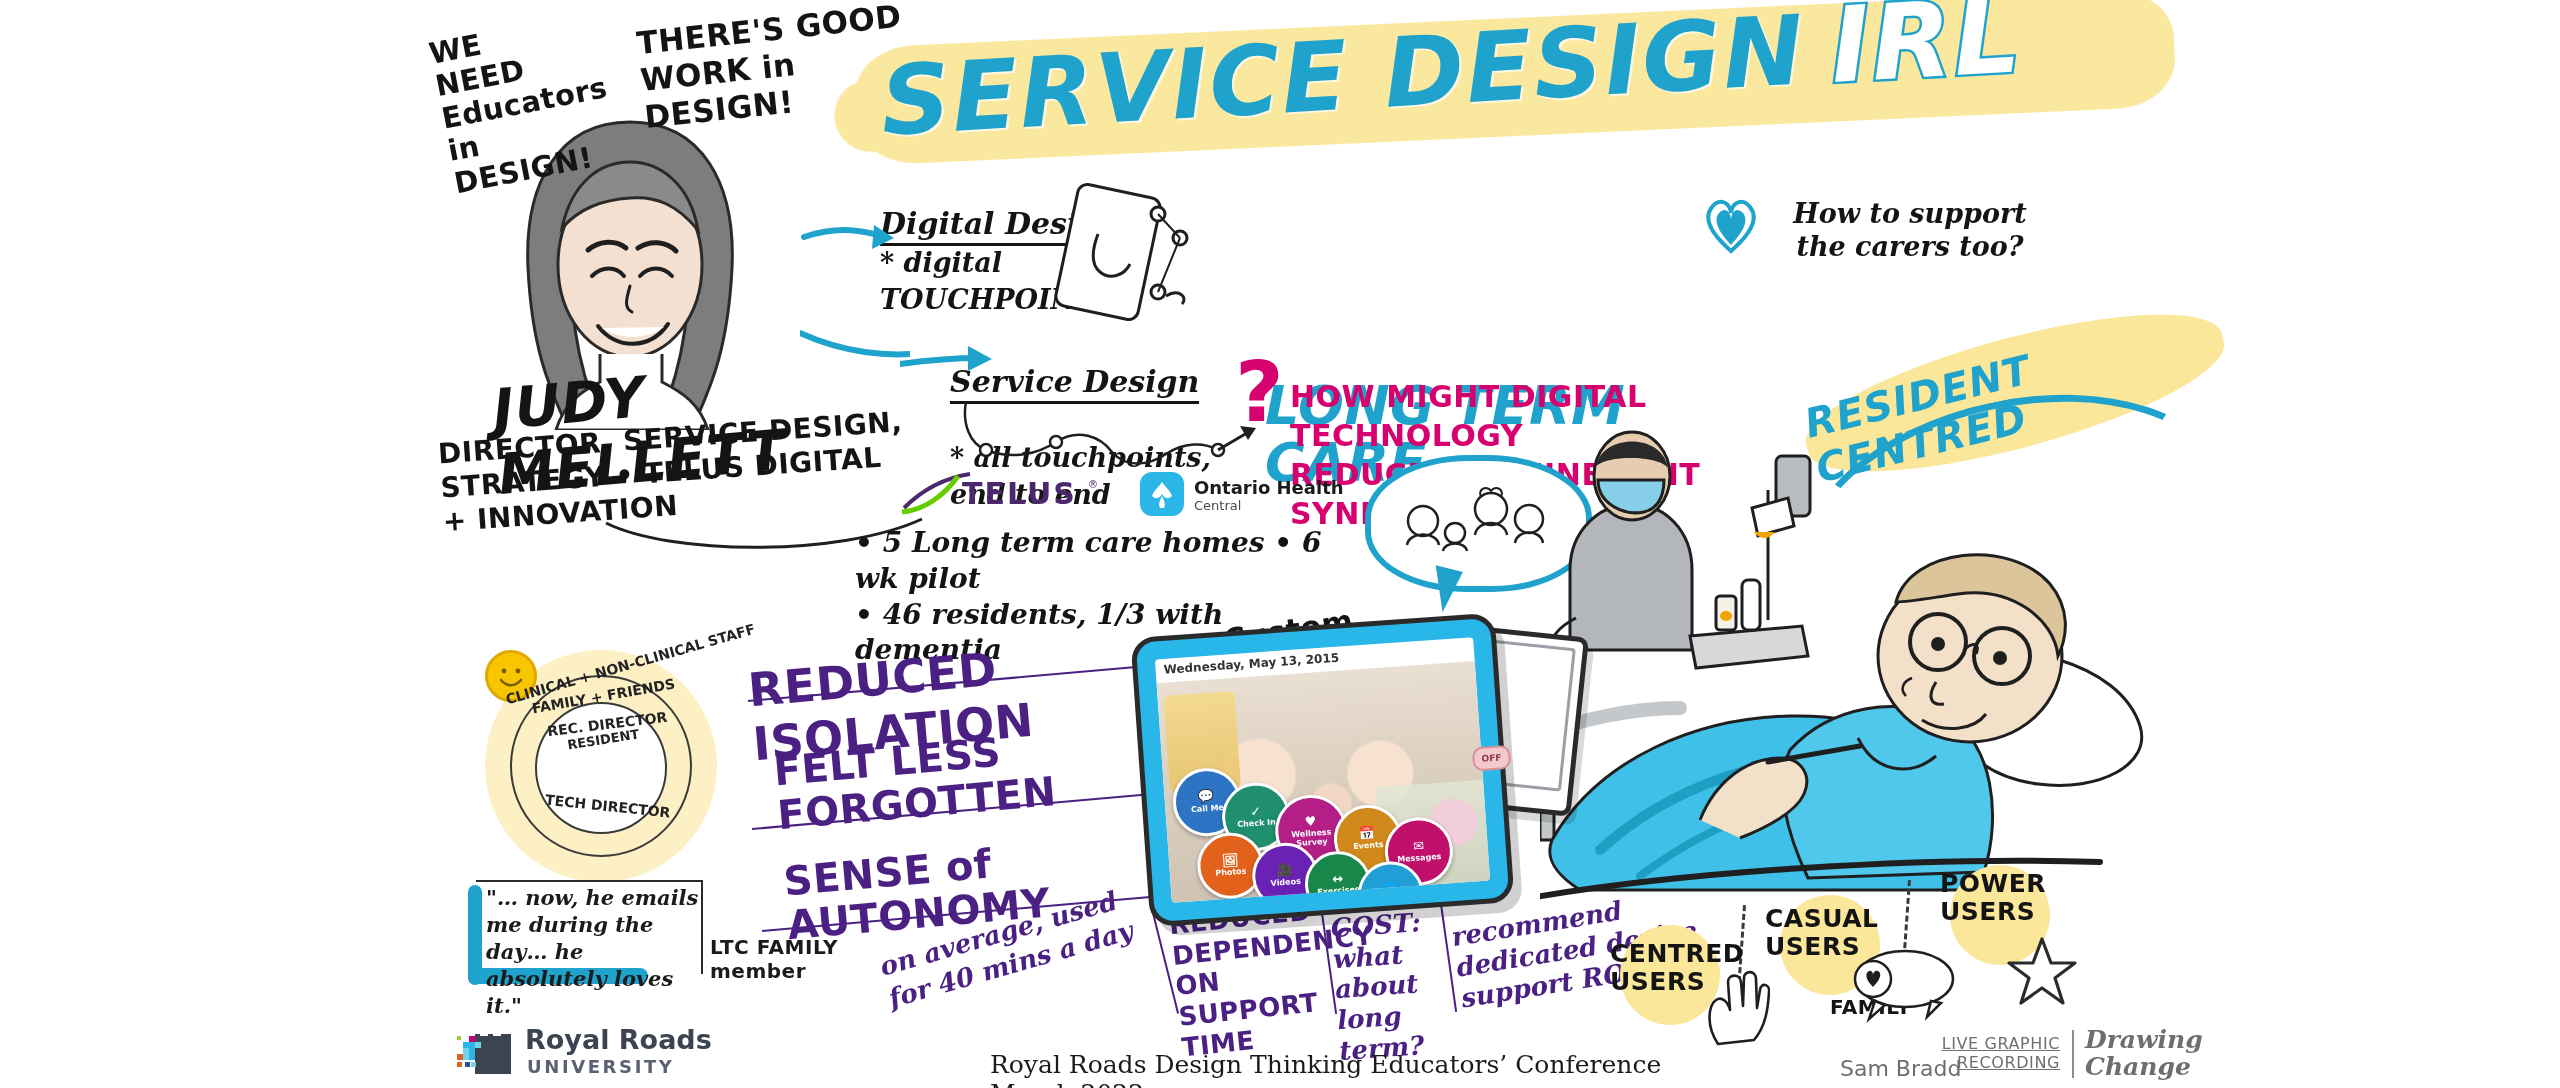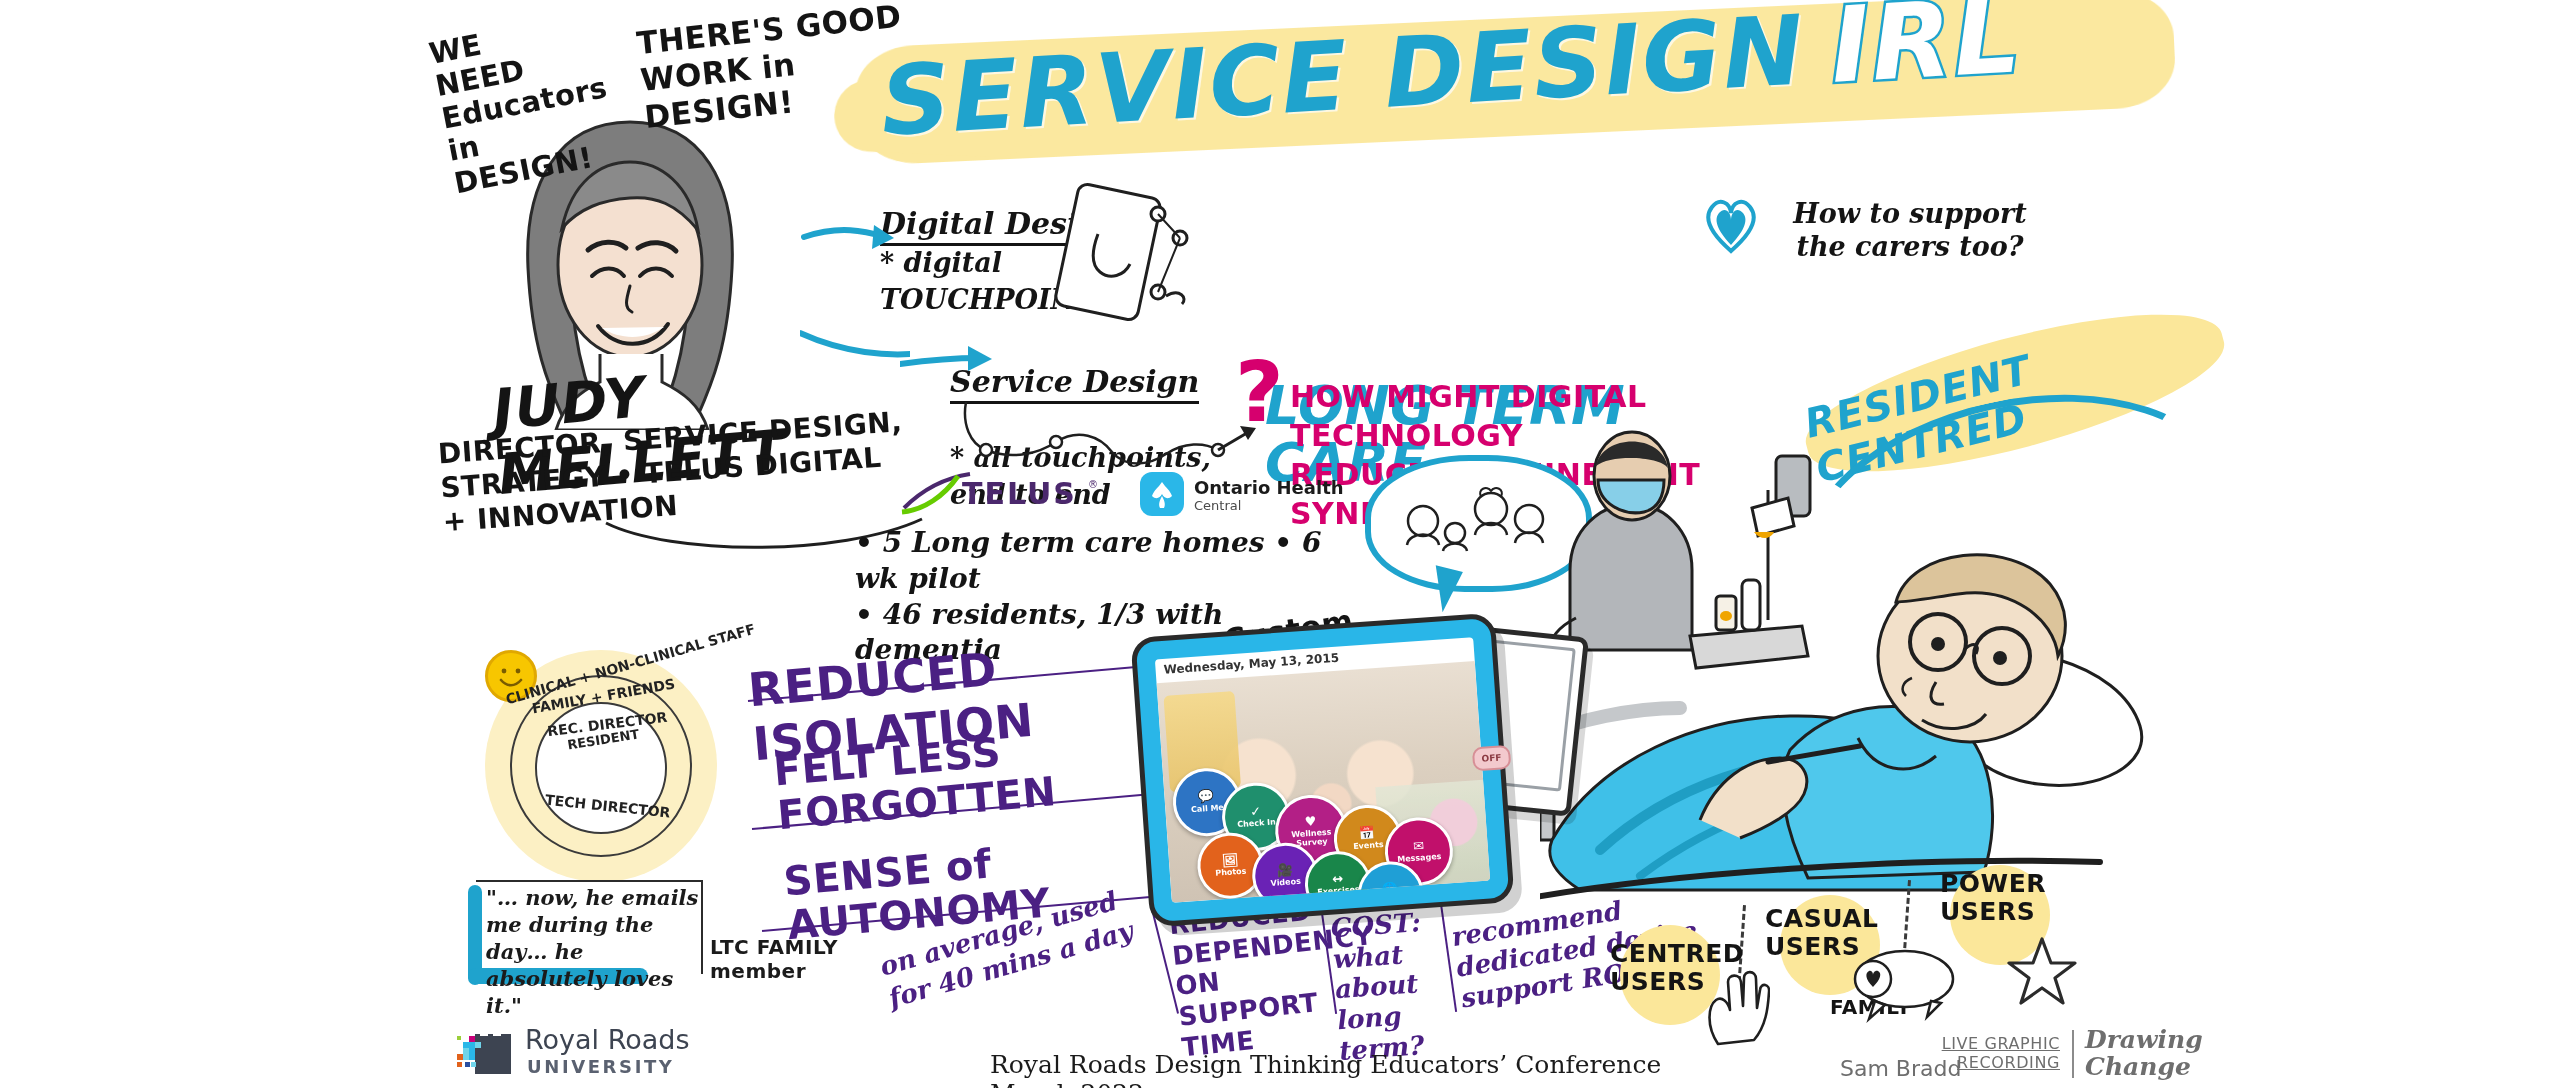--- a/index.html
+++ b/index.html
@@ -175,21 +175,21 @@
   .divider-dash{position:absolute;border-left:3px dashed #3a3a3a;height:86px;}
   #dash1{left:1740px;top:905px;transform:rotate(4deg);}
   #dash2{left:1905px;top:880px;transform:rotate(4deg);}
   #star{left:2005px;top:935px;font-size:60px;color:#2b2b2b;line-height:1;}
 
   
   #illustration{left:1540px;top:420px;width:660px;height:500px;}
 
   
   #rru-logo{left:455px;top:1028px;width:60px;height:48px;}
-  #rru-text{left:525px;top:1026px;font-size:27px;line-height:1;color:#3d4451;font-weight:400;}
+  #rru-text{left:525px;top:1026px;font-size:27px;line-height:1;color:#3d4451;font-weight:700;}
   #rru-sub{left:527px;top:1056px;font-size:18px;letter-spacing:2.6px;color:#5a6170;font-weight:600;}
   #footer-caption{left:990px;top:1050px;width:740px;font-size:25px;color:#1b1b1b;font-family:"DejaVu Serif",serif;}
   #credit-line1{left:1840px;top:1034px;width:220px;font-size:16px;letter-spacing:.6px;color:#6e6e6e;text-align:right;text-decoration:underline;}
   #credit-line2{left:1840px;top:1056px;width:220px;font-size:22px;color:#6e6e6e;text-align:left;}
   #credit-bar{left:2072px;top:1030px;width:2px;height:48px;background:#8b8b8b;}
   #credit-brand{left:2085px;top:1026px;width:170px;font-size:25px;line-height:1.08;color:#6e6e6e;font-family:"DejaVu Serif",serif;font-style:italic;font-weight:700;}
 </style>
 </head>
 <body>
 

